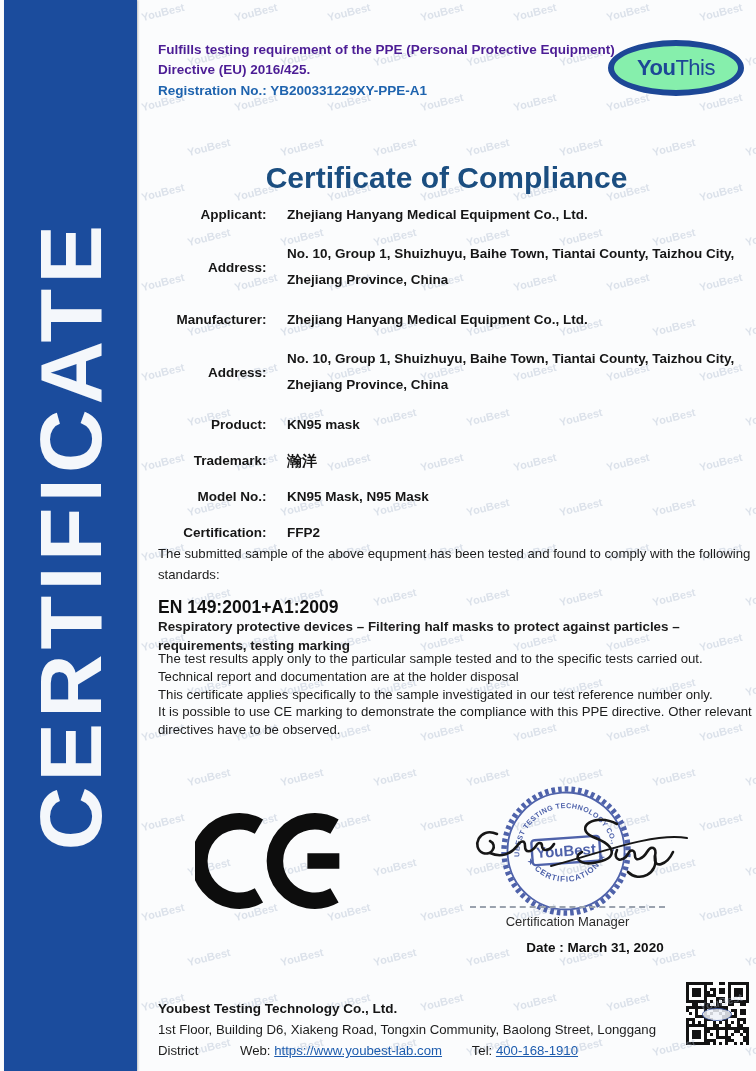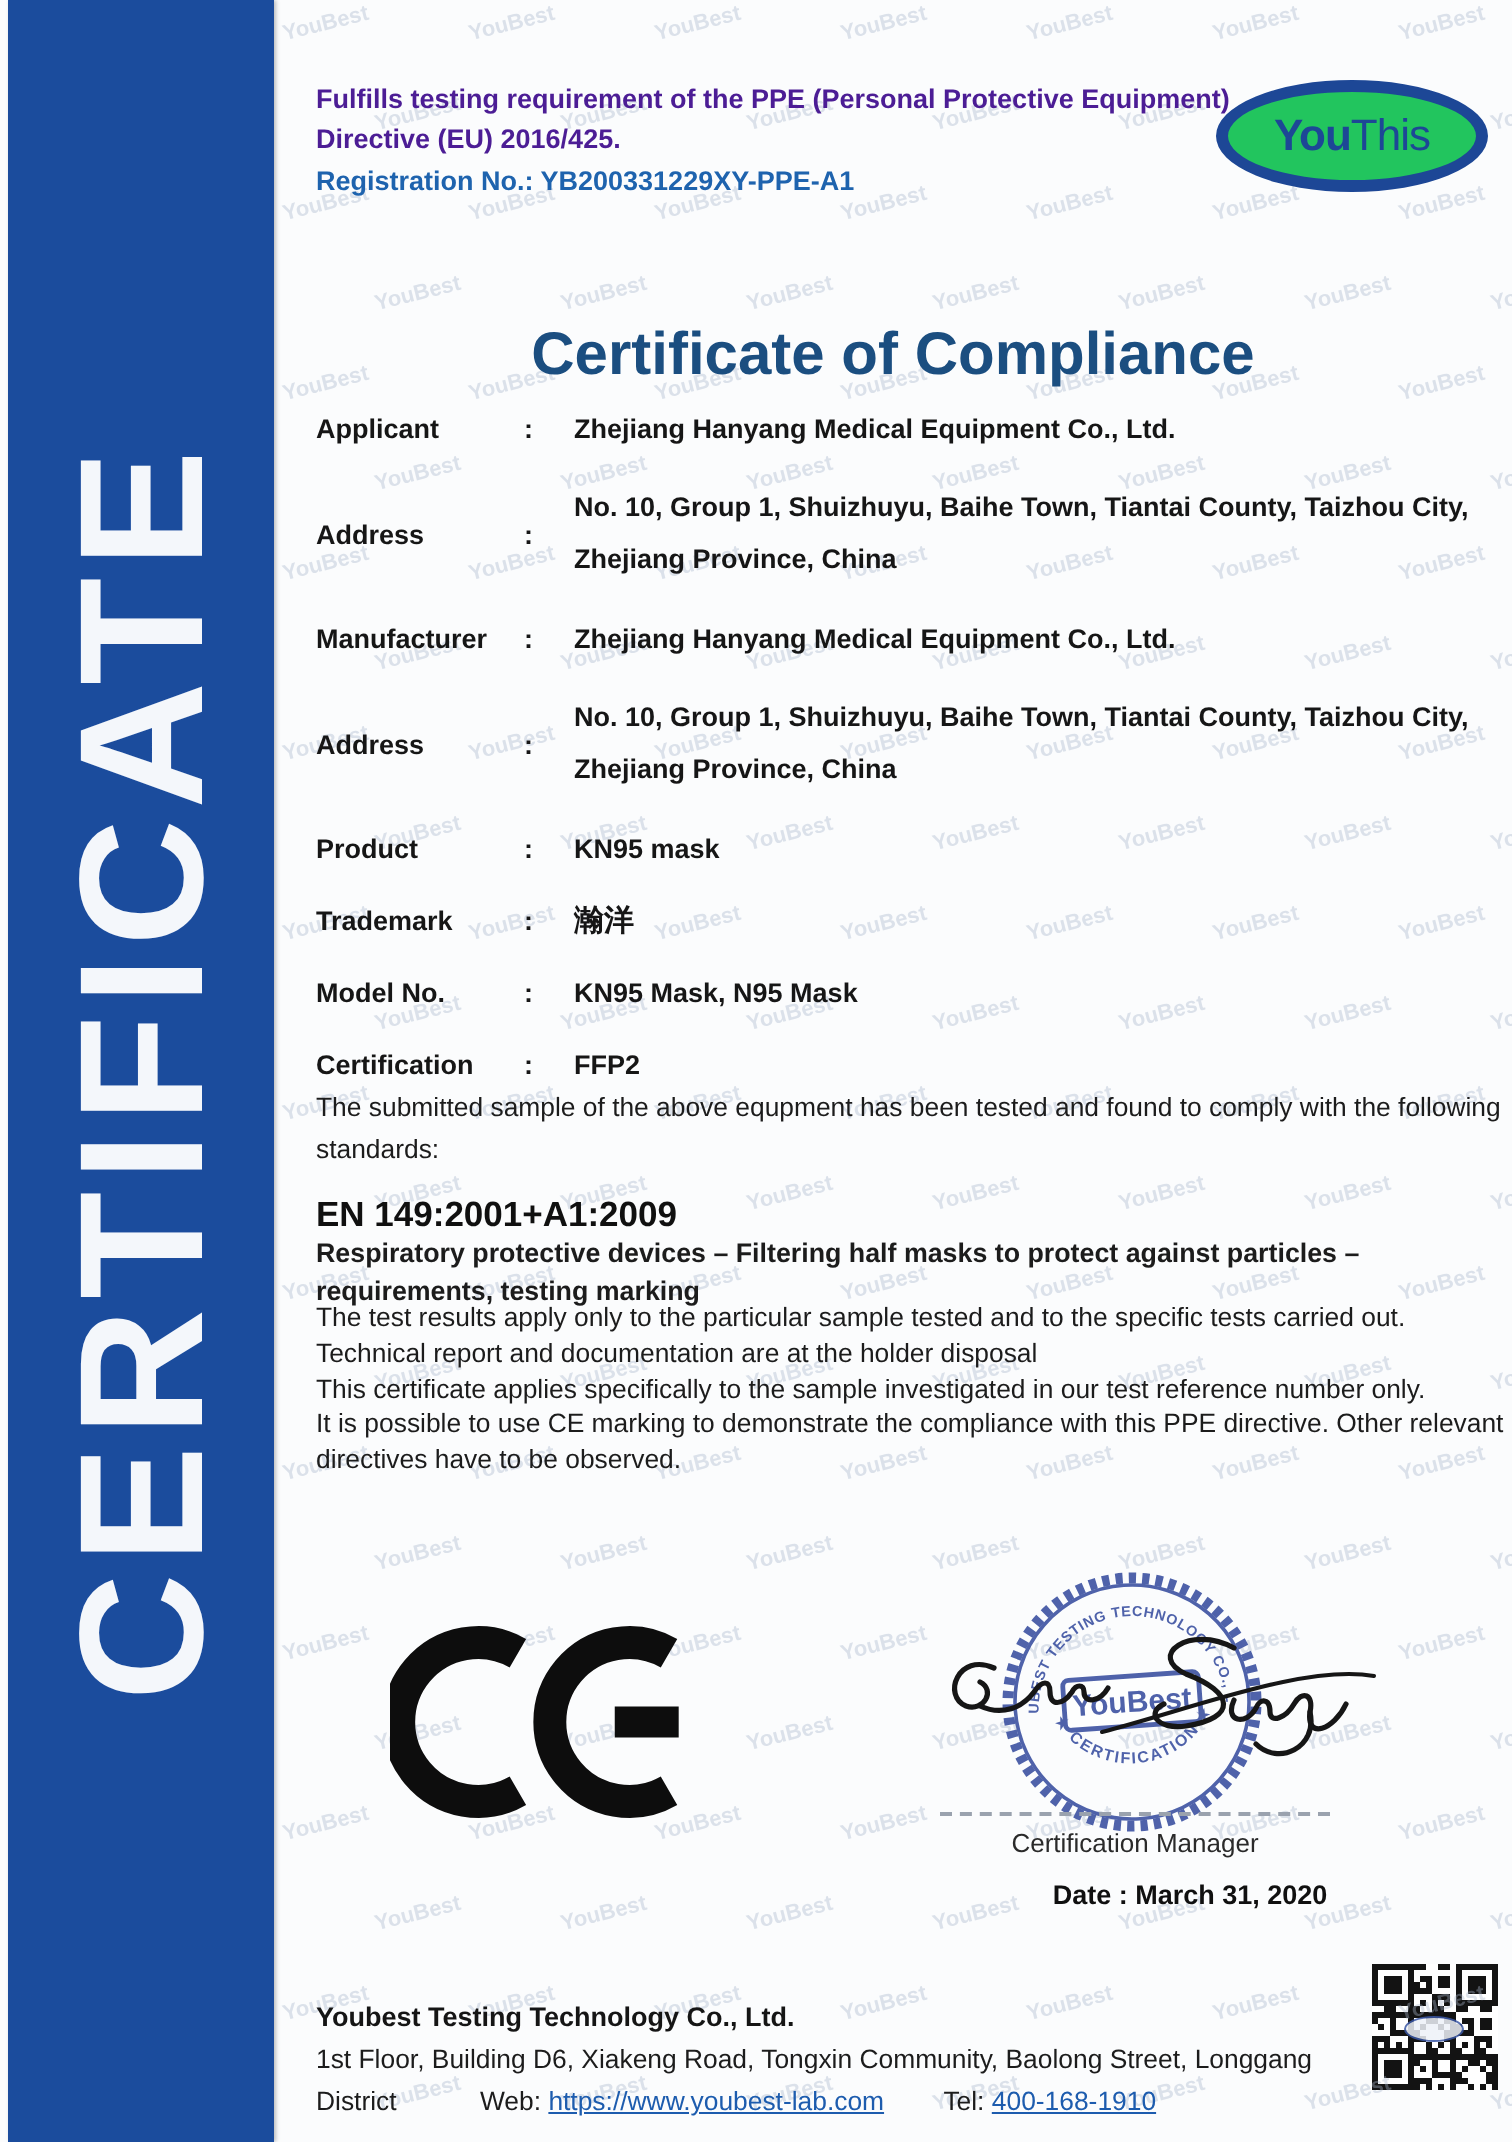--- a/index.html
+++ b/index.html
@@ -18,31 +18,31 @@
            transform:rotate(-14deg);white-space:nowrap;}
 
   .content{position:absolute;left:137px;top:0;width:619px;height:100%;z-index:1;}
 
   .intro{position:absolute;left:21px;top:26px;width:468px;font-weight:700;font-size:13.5px;
          line-height:20.5px;color:#4c1d95;}
   .reg{position:absolute;left:21px;top:69px;font-weight:700;font-size:13.5px;color:#1e63ae;}
   .report{position:absolute;left:21px;top:90px;font-weight:700;font-size:13.5px;color:#1e63ae;}
 
   .logo{position:absolute;right:12px;top:40px;width:124px;height:44px;border:6px solid #1d4796;
-        border-radius:50%;background:#22c55e;display:flex;align-items:center;justify-content:center;}
+        border-radius:50%;background:#86efac;display:flex;align-items:center;justify-content:center;}
   .logo .you{font-weight:700;color:#1d4796;font-size:22px;letter-spacing:-.5px;}
   .logo .best{font-weight:400;color:#1d4796;font-size:22px;letter-spacing:-.5px;}
 
   .title{position:absolute;left:0;top:141px;width:100%;text-align:center;font-size:30px;
          font-weight:700;color:#1b4e80;}
 
   .fields{position:absolute;left:21px;top:205px;width:578px;}
   .f-row{display:grid;grid-template-columns:104px 25px 1fr;margin-bottom:17px;font-weight:700;
          font-size:13.5px;line-height:19px;color:#161616;}
-  .f-row .lbl{align-self:center;}
+  .f-row .lbl{align-self:center;text-align:right;}
   .f-row .colon{align-self:center;}
   .f-row.tall .val{line-height:26px;}
   .f-row .val.cjk{font-size:15px;}
 
   .statement{position:absolute;left:21px;top:530px;width:594px;font-size:13.2px;line-height:21px;color:#1c1c1c;}
   .std-code{position:absolute;left:21px;top:579px;font-size:17.5px;font-weight:700;color:#101010;}
   .std-desc{position:absolute;left:21px;top:604px;width:601px;font-size:13.4px;font-weight:700;
             line-height:19px;color:#1c1c1c;}
   .notes{position:absolute;left:21px;top:650px;width:601px;font-size:13.2px;line-height:17.8px;color:#1c1c1c;}
 

